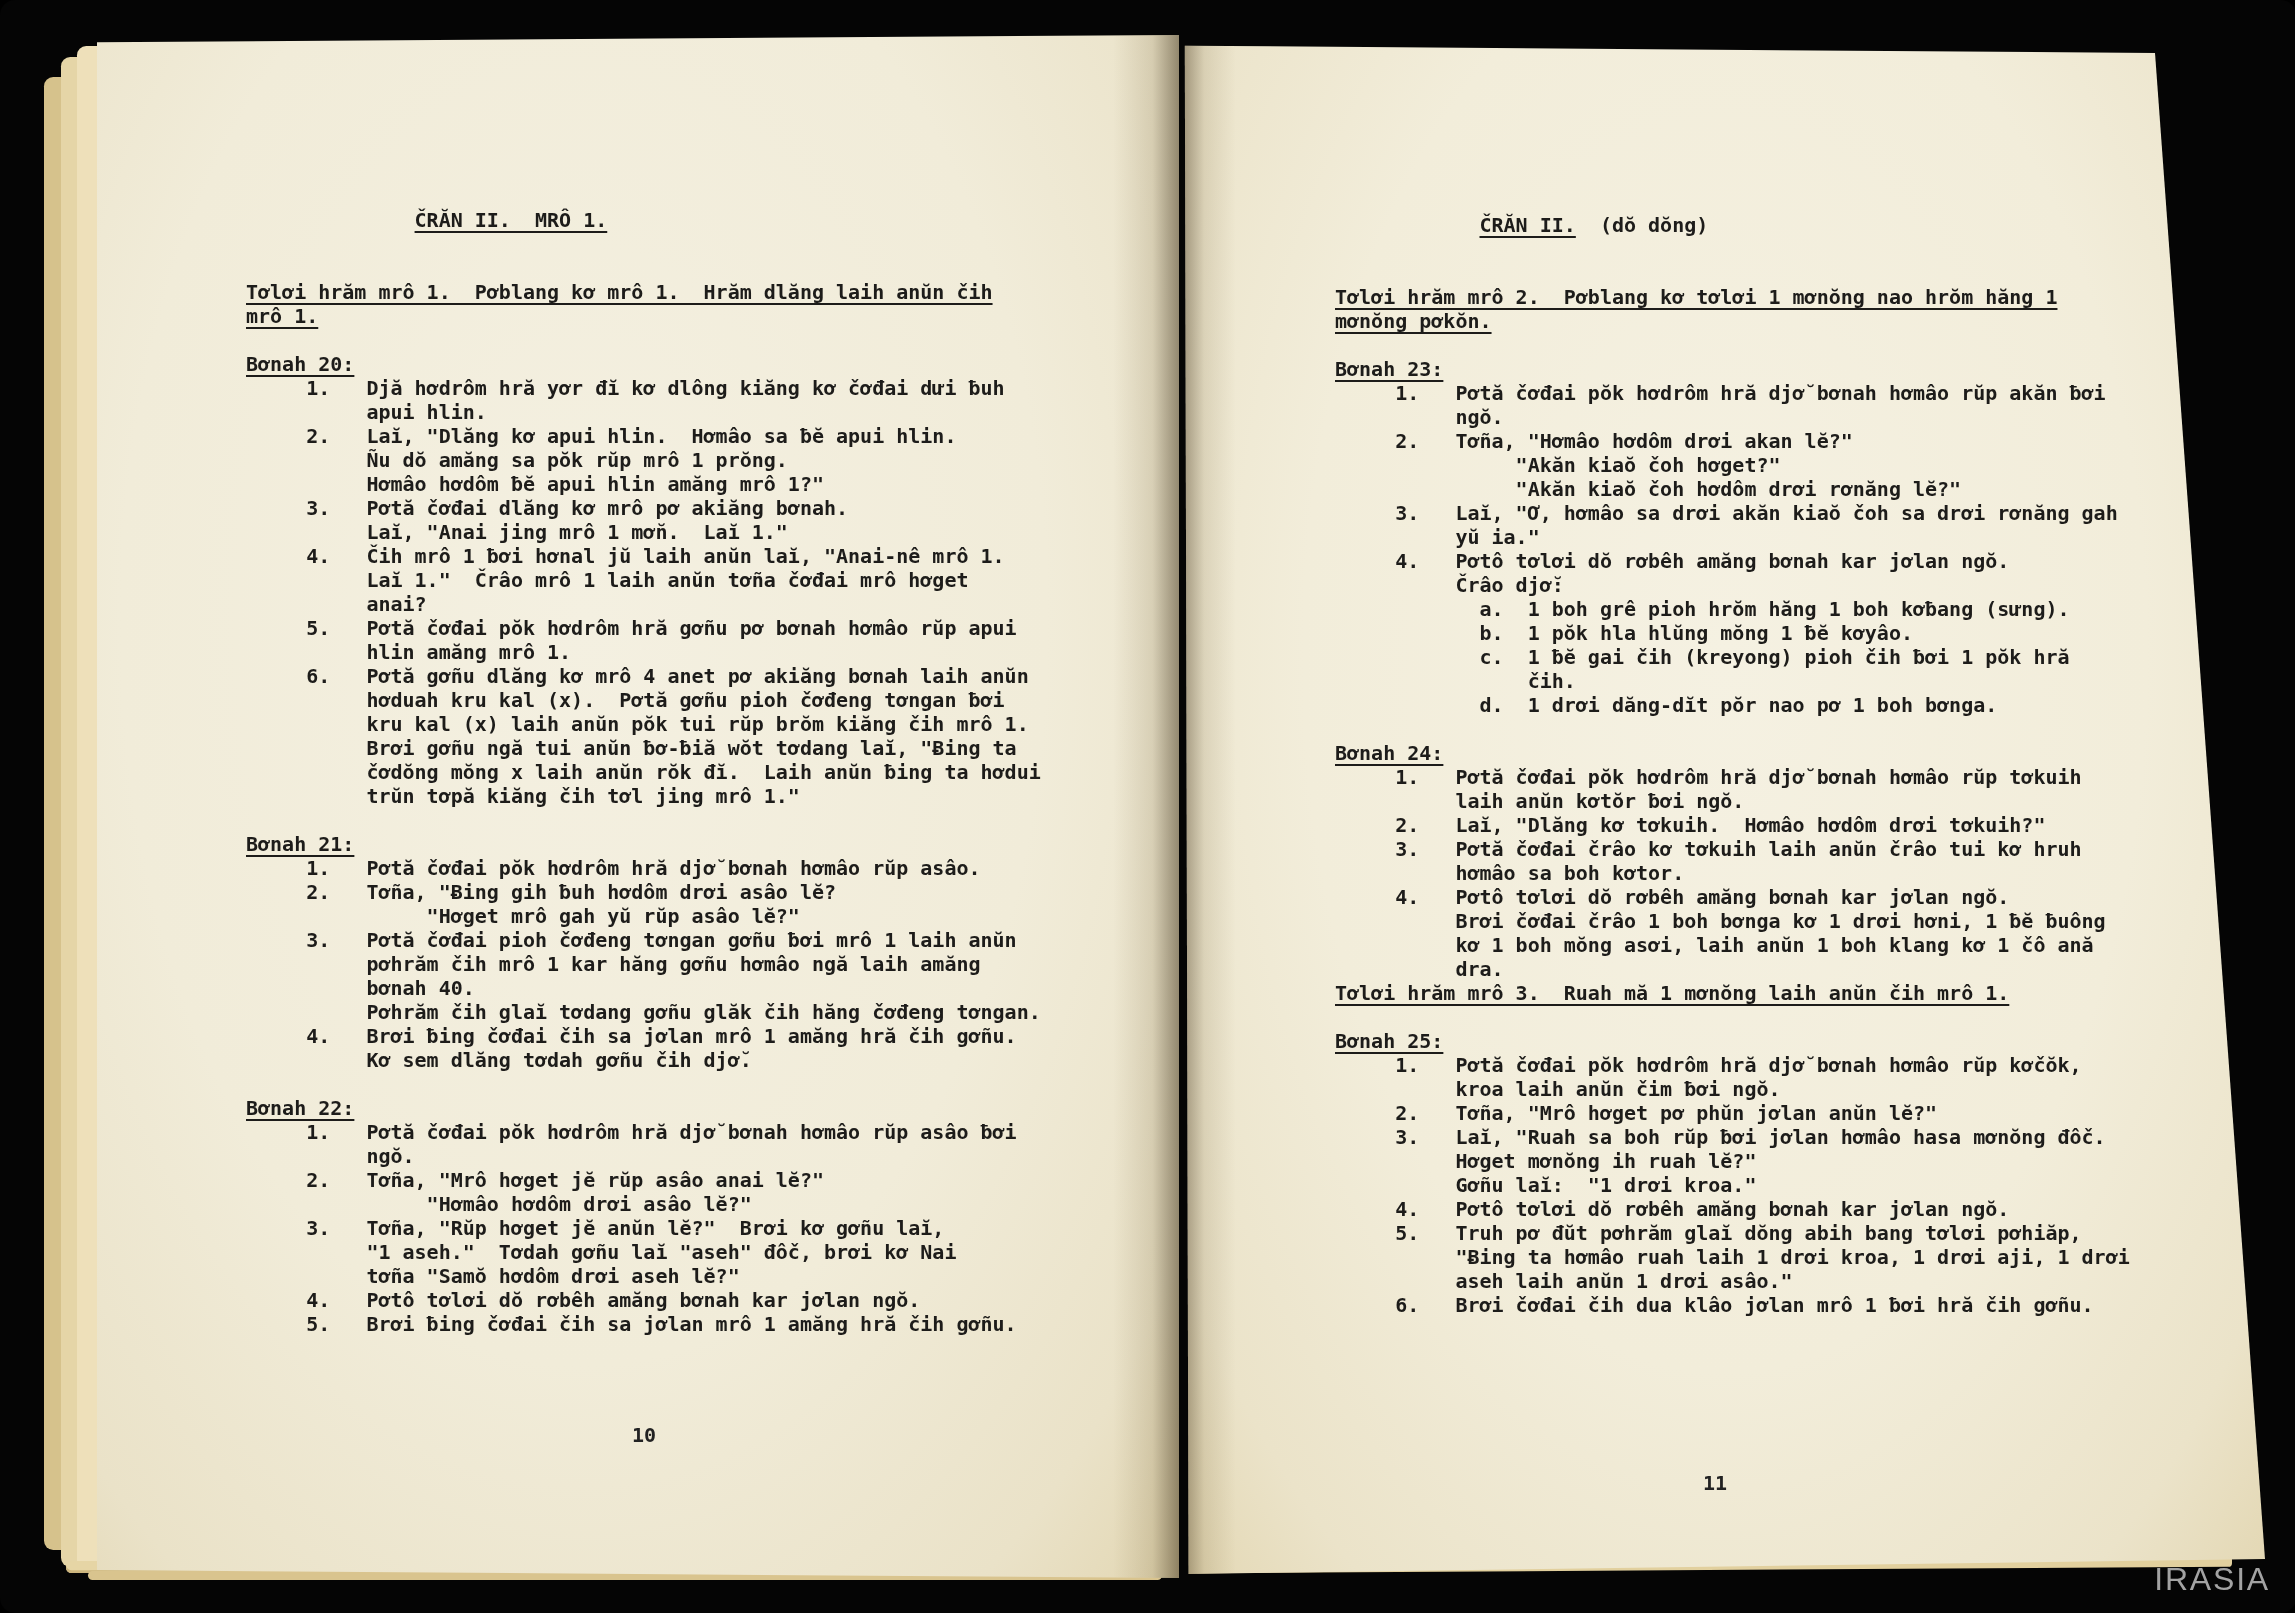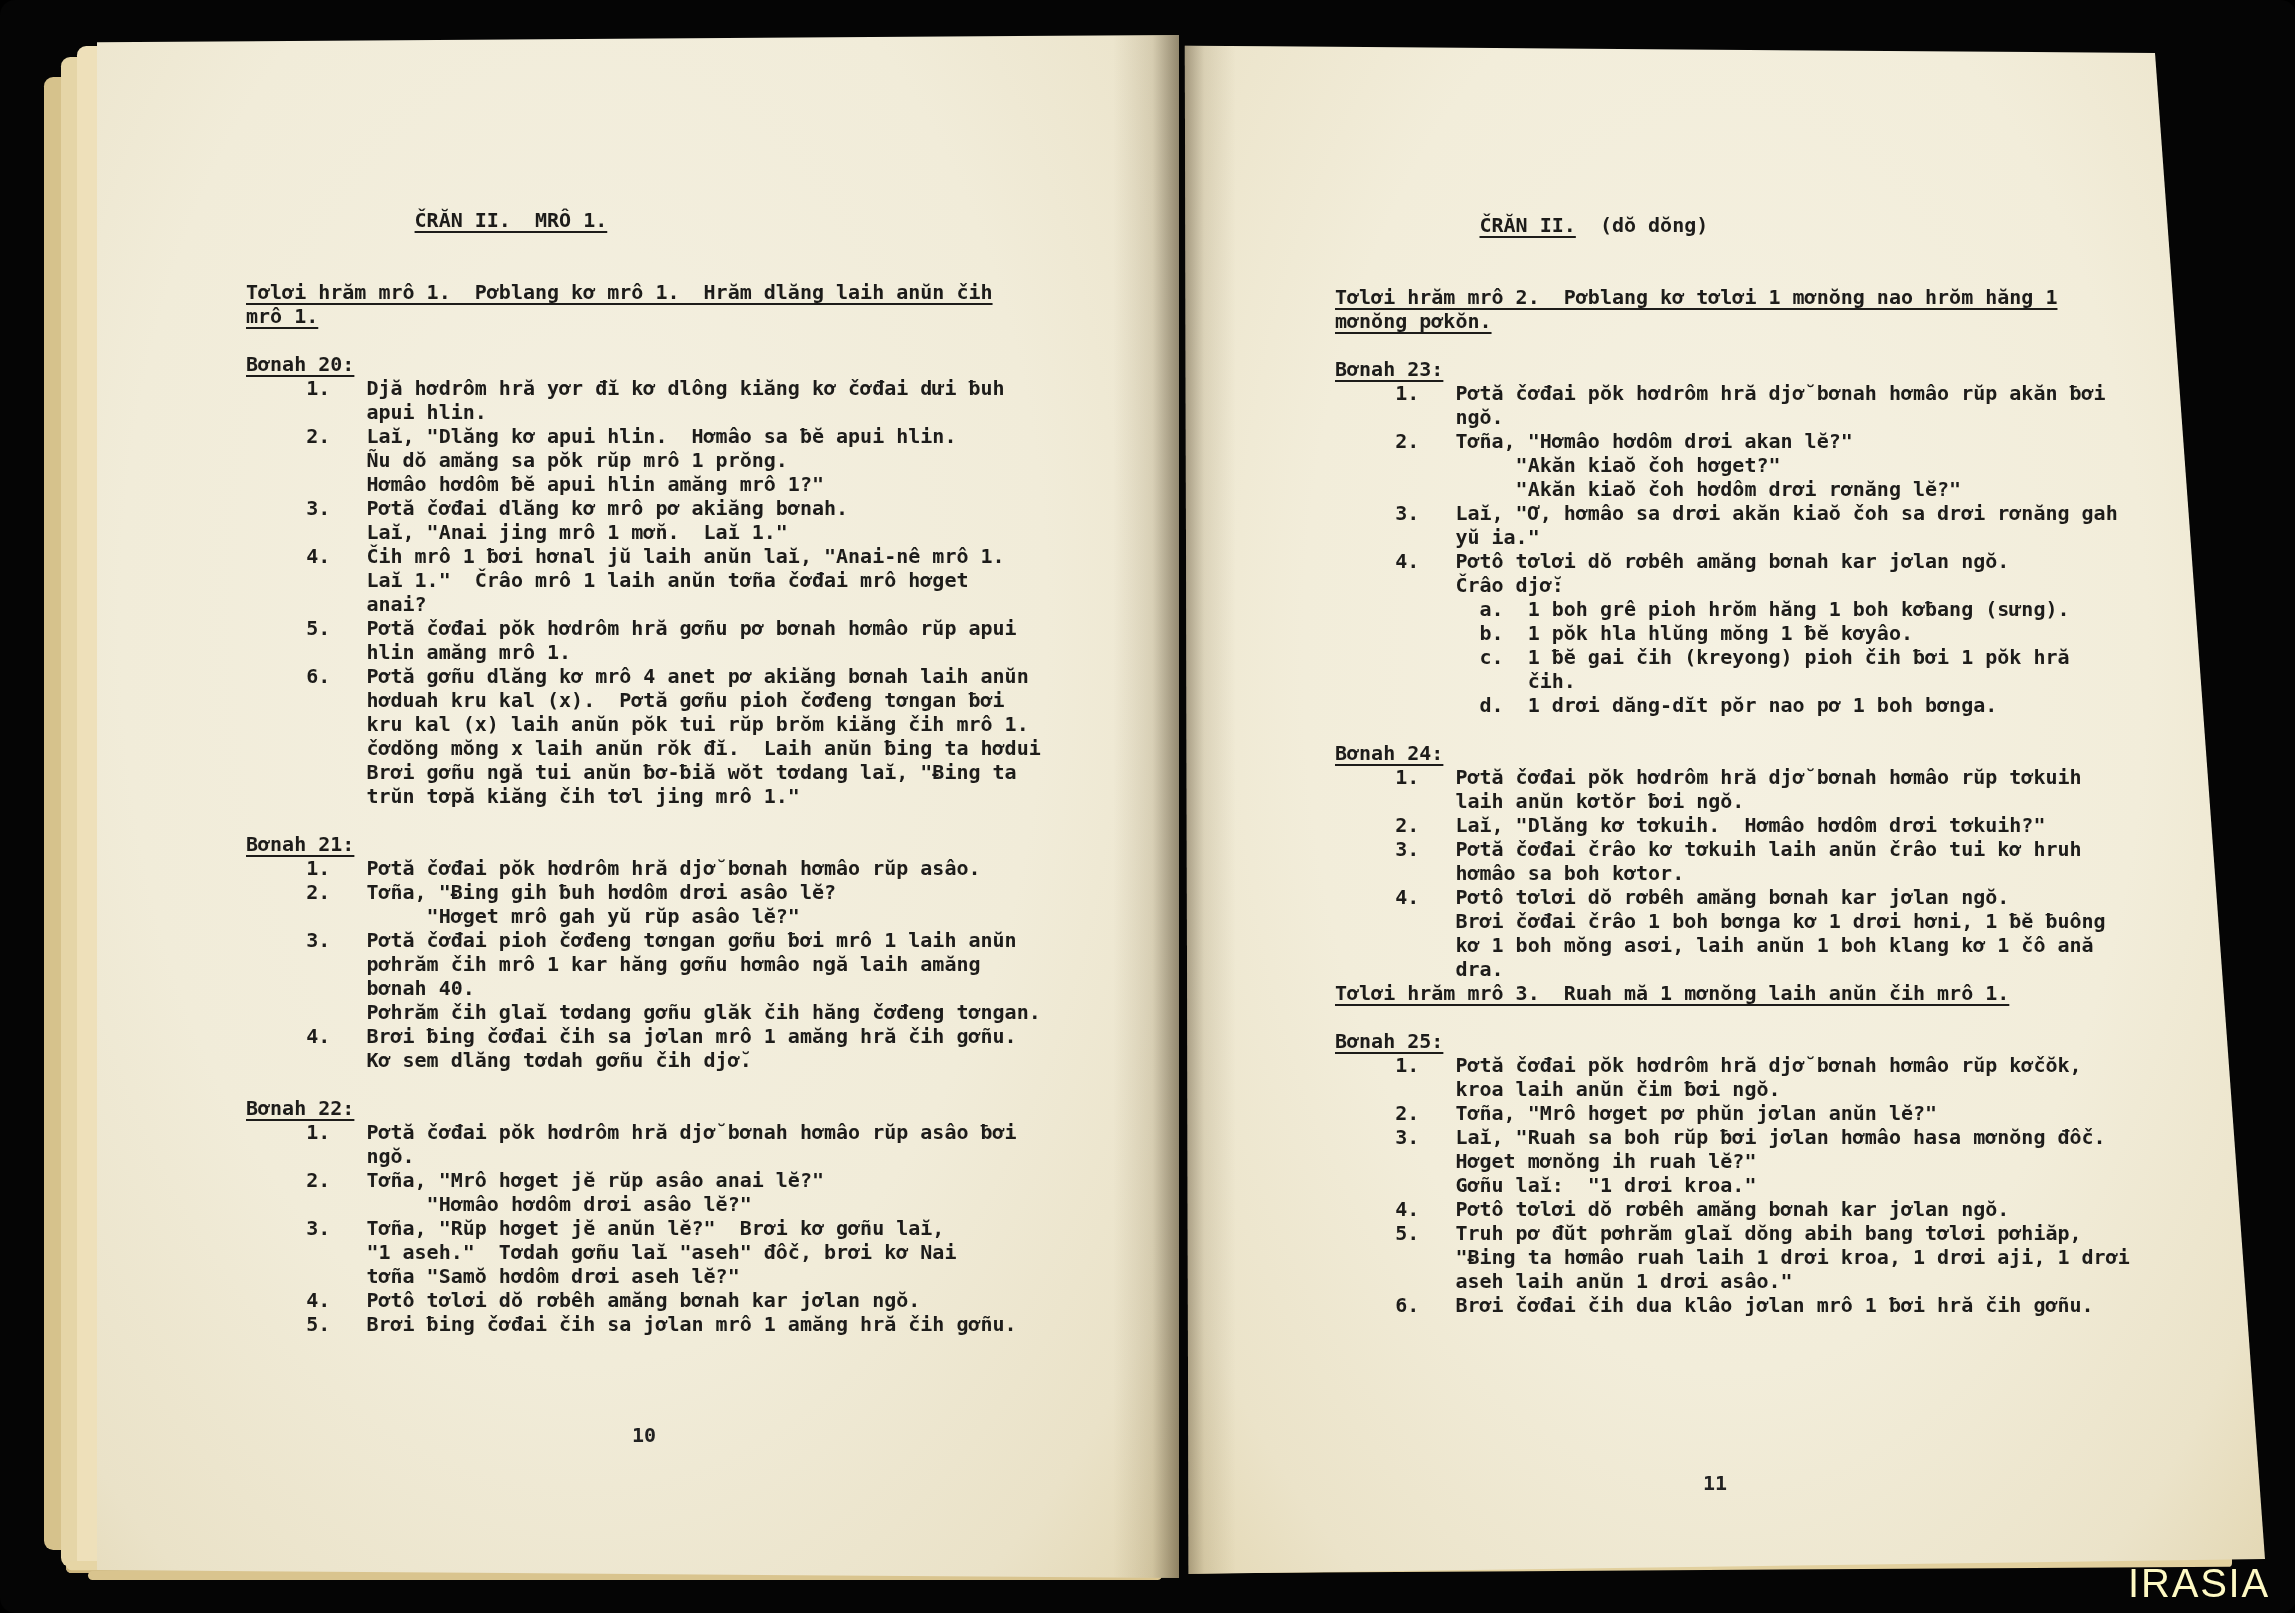--- a/index.html
+++ b/index.html
@@ -30,22 +30,22 @@
              letter-spacing:0;color:#1d1c1a;}
   .tb-left{left:149px;top:173px;width:826px;}
   .tb-right{left:152px;top:171px;width:826px;}
   .tline{white-space:pre;height:24px;}
   .u{text-decoration:underline;text-decoration-thickness:1.8px;text-underline-offset:3.7px;}
 
   .pageno{position:absolute;font:bold 20px/24px "DejaVu Sans Mono","DejaVu Sans",monospace;color:#222;}
   .pageno-left{left:511px;top:1388px;margin-left:24px;}
   .pageno-right{left:520px;top:1429px;}
 
-  .watermark{position:absolute;right:26px;top:1561px;color:#fef9c3;
-    font-family:"Liberation Sans","DejaVu Sans",sans-serif;font-size:40px;letter-spacing:1.8px;}
+  .watermark{position:absolute;right:26px;top:1561px;color:#a3a3a3;
+    font-family:"Liberation Sans","DejaVu Sans",sans-serif;font-size:32px;letter-spacing:1.8px;}
 </style>
 </head>
 <body>
 
 <div class="canvas">
 
   <div class="edge edge1"></div>
   <div class="edge edge2"></div>
   <div class="edge edge3"></div>
   <div class="edge-bottom1"></div>
@@ -69,22 +69,22 @@
         <div class="tline"><span>     3.   Pơtă čơđai dlăng kơ mrô pơ akiăng bơnah.</span></div>
         <div class="tline"><span>          Laĭ, "Anai jing mrô 1 mơ̆n.  Laĭ 1."</span></div>
         <div class="tline"><span>     4.   Čih mrô 1 ƀơi hơnal jŭ laih anŭn laĭ, "Anai-nê mrô 1.</span></div>
         <div class="tline"><span>          Laĭ 1."  Črâo mrô 1 laih anŭn tơña čơđai mrô hơget</span></div>
         <div class="tline"><span>          anai?</span></div>
         <div class="tline"><span>     5.   Pơtă čơđai pŏk hơdrôm hră gơñu pơ bơnah hơmâo rŭp apui</span></div>
         <div class="tline"><span>          hlin amăng mrô 1.</span></div>
         <div class="tline"><span>     6.   Pơtă gơñu dlăng kơ mrô 4 anet pơ akiăng bơnah laih anŭn</span></div>
         <div class="tline"><span>          hơduah kru kal (x).  Pơtă gơñu pioh čơđeng tơngan ƀơi</span></div>
         <div class="tline"><span>          kru kal (x) laih anŭn pŏk tui rŭp brŏm kiăng čih mrô 1.</span></div>
+        <div class="tline"><span>          Brơi gơñu ngă tui anŭn ƀơ-ƀiă wŏt tơdang laĭ, "Ƀing ta</span></div>
         <div class="tline"><span>          čơdŏng mŏng x laih anŭn rŏk đĭ.  Laih anŭn ƀing ta hơdui</span></div>
-        <div class="tline"><span>          Brơi gơñu ngă tui anŭn ƀơ-ƀiă wŏt tơdang laĭ, "Ƀing ta</span></div>
         <div class="tline"><span>          trŭn tơpă kiăng čih tơl jing mrô 1."</span></div>
         <div class="tline"><span> </span></div>
         <div class="tline"><span class="u">Bơnah 21:</span></div>
         <div class="tline"><span>     1.   Pơtă čơđai pŏk hơdrôm hră djơ̆ bơnah hơmâo rŭp asâo.</span></div>
         <div class="tline"><span>     2.   Tơña, "Ƀing gih ƀuh hơdôm drơi asâo lĕ?</span></div>
         <div class="tline"><span>               "Hơget mrô gah yŭ rŭp asâo lĕ?"</span></div>
         <div class="tline"><span>     3.   Pơtă čơđai pioh čơđeng tơngan gơñu ƀơi mrô 1 laih anŭn</span></div>
         <div class="tline"><span>          pơhrăm čih mrô 1 kar hăng gơñu hơmâo ngă laih amăng</span></div>
         <div class="tline"><span>          bơnah 40.</span></div>
         <div class="tline"><span>          Pơhrăm čih glaĭ tơdang gơñu glăk čih hăng čơđeng tơngan.</span></div>

